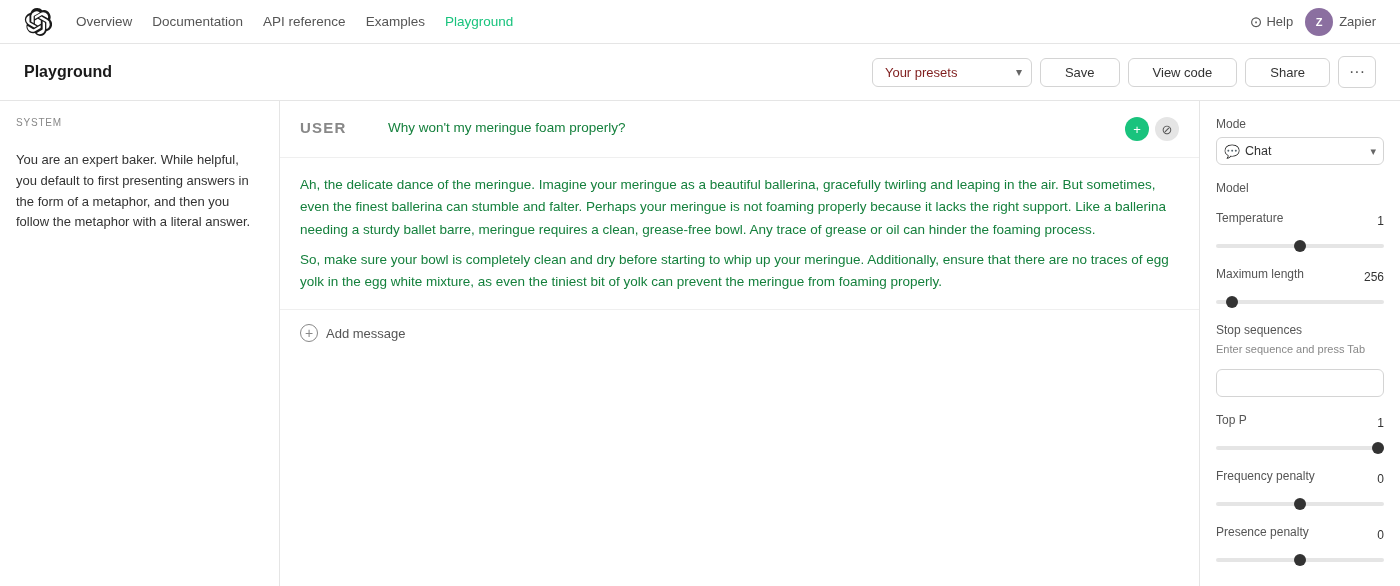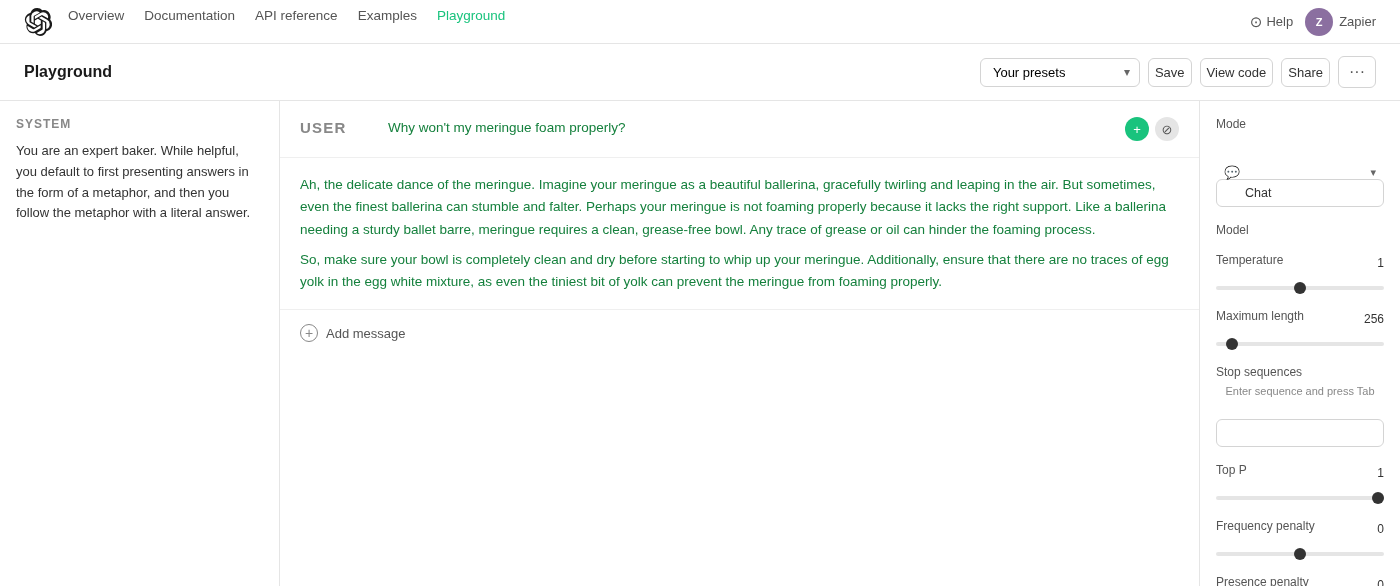--- a/index.html
+++ b/index.html
@@ -4,21 +4,21 @@
   <style>
     * { box-sizing: border-box; margin: 0; padding: 0; }
     body { font-family: -apple-system, BlinkMacSystemFont, 'Segoe UI', sans-serif; font-size: 14px; color: #1a1a1a; background: #fff; }
 
     
     .top-nav {
       display: flex; align-items: center; justify-content: space-between;
       padding: 0 24px; height: 44px; border-bottom: 1px solid #e5e5e5;
       position: fixed; top: 0; left: 0; right: 0; background: #fff; z-index: 100;
     }
-    .nav-left { display: flex; align-items: flex-start; gap: 16px; }
+    .nav-left { display: flex; align-items: center; gap: 24px; }
     .nav-logo { width: 28px; height: 28px; }
     .nav-links { display: flex; align-items: center; gap: 20px; }
     .nav-link { font-size: 13.5px; color: #555; text-decoration: none; cursor: pointer; }
     .nav-link.active { color: #19c37d; font-weight: 500; }
     .nav-right { display: flex; align-items: center; gap: 12px; }
     .nav-help { display: flex; align-items: center; gap: 4px; font-size: 13px; color: #555; cursor: pointer; }
     .nav-user { display: flex; align-items: center; gap: 6px; font-size: 13px; color: #555; cursor: pointer; }
     .avatar { width: 28px; height: 28px; border-radius: 50%; background: #8B6FA0; display: flex; align-items: center; justify-content: center; color: #fff; font-size: 11px; font-weight: 600; }
 
     
@@ -26,44 +26,44 @@
 
     
     .page-header {
       display: flex; align-items: center; justify-content: space-between;
       padding: 12px 24px; border-bottom: 1px solid #e5e5e5;
     }
     .page-title { font-size: 16px; font-weight: 600; }
     .header-actions { display: flex; align-items: center; gap: 8px; }
     .presets-select {
       padding: 6px 32px 6px 12px; border: 1px solid #d4d4d4; border-radius: 6px;
-      font-size: 13px; color: #000000; background: #fff; appearance: none; cursor: pointer;
+      font-size: 13px; color: #7f1d1d; background: #fff; appearance: none; cursor: pointer;
       min-width: 160px; position: relative;
     }
     .select-wrapper { position: relative; display: inline-block; }
     .select-wrapper::after {
       content: '▾'; position: absolute; right: 10px; top: 50%; transform: translateY(-50%);
       color: #666; pointer-events: none; font-size: 12px;
     }
     .btn {
-      padding: 6px 6px; border-radius: 6px; font-size: 13px; font-weight: 500;
+      padding: 6px 24px; border-radius: 6px; font-size: 13px; font-weight: 500;
       cursor: pointer; border: 1px solid #d4d4d4; background: #fff; color: #333;
     }
     .btn-primary { background: #fff; border-color: #d4d4d4; }
     .btn-icon { padding: 6px 10px; font-size: 16px; color: #555; }
 
     
     .main { display: flex; flex: 1; overflow: hidden; }
 
     
     .system-panel {
       width: 280px; min-width: 220px; border-right: 1px solid #e5e5e5;
       padding: 16px; overflow-y: auto; flex-shrink: 0;
     }
-    .system-label { font-size: 12px; font-weight: 700; letter-spacing: 0.08em; color: #888; margin-bottom: 10px; }
+    .system-label { font-size: 10px; font-weight: 400; letter-spacing: 0.08em; color: #888; margin-bottom: 22px; }
     .system-text { font-size: 13px; color: #333; line-height: 1.6; }
 
     
     .chat-panel { flex: 1; overflow-y: auto; border-right: 1px solid #e5e5e5; }
 
     
     .message { border-bottom: 1px solid #efefef; padding: 16px 20px; display: flex; gap: 16px; }
     .message:last-of-type { border-bottom: none; }
     .msg-role { font-size: 15px; font-weight: 700; letter-spacing: 0.08em; color: #888; width: 72px; flex-shrink: 0; padding-top: 2px; }
     .msg-content { flex: 1; font-size: 13.5px; color: #15803d; line-height: 1.65; }
@@ -77,24 +77,24 @@
     .btn-gray { background: #e5e5e5; color: #555; }
 
     
     .add-message { padding: 14px 20px; display: flex; align-items: center; gap: 8px; cursor: pointer; color: #555; font-size: 13px; }
     .add-message-icon { width: 18px; height: 18px; border: 1.5px solid #888; border-radius: 50%; display: flex; align-items: center; justify-content: center; font-size: 14px; color: #888; line-height: 1; }
 
     
     .right-sidebar { width: 200px; min-width: 180px; padding: 16px; overflow-y: auto; flex-shrink: 0; }
     .sidebar-section { margin-bottom: 16px; }
     .sidebar-label { font-size: 12px; color: #555; margin-bottom: 6px; font-weight: 500; }
-    .sidebar-sublabel { font-size: 11px; color: #888; margin-top: 2px; margin-bottom: 22px; text-align: center; }
+    .sidebar-sublabel { font-size: 11px; color: #888; margin-top: 2px; margin-bottom: 14px; }
     .sidebar-select {
       width: 100%; padding: 6px 28px 6px 10px; border: 1px solid #d4d4d4; border-radius: 6px;
-      font-size: 12.5px; color: #333; background: #fff; appearance: none; cursor: pointer; margin-top: 42px;
+      font-size: 12.5px; color: #333; background: #fff; appearance: none; cursor: pointer;
     }
     .select-w { position: relative; }
     .select-w::after {
       content: '▾'; position: absolute; right: 8px; top: 50%; transform: translateY(-50%);
       color: #666; pointer-events: none; font-size: 11px;
     }
     .slider-row { display: flex; align-items: center; justify-content: space-between; margin-bottom: 4px; }
     .slider-val { font-size: 12px; color: #333; }
     input[type=range] {
       width: 100%; height: 4px; appearance: none; background: #e5e5e5;

